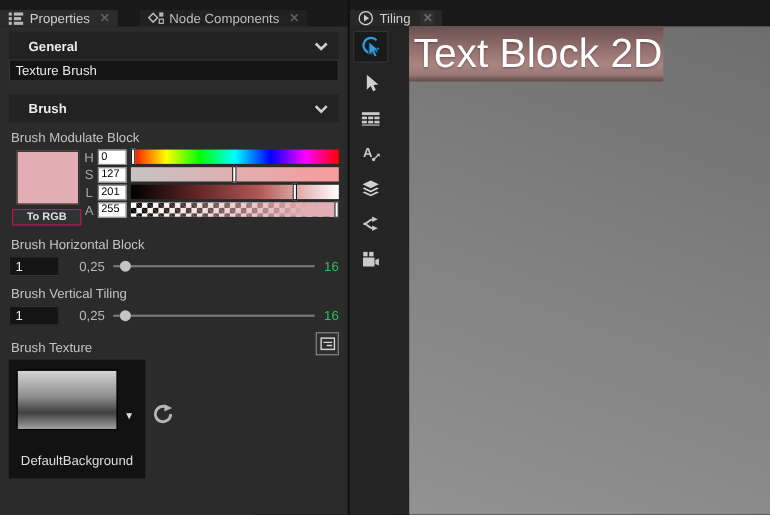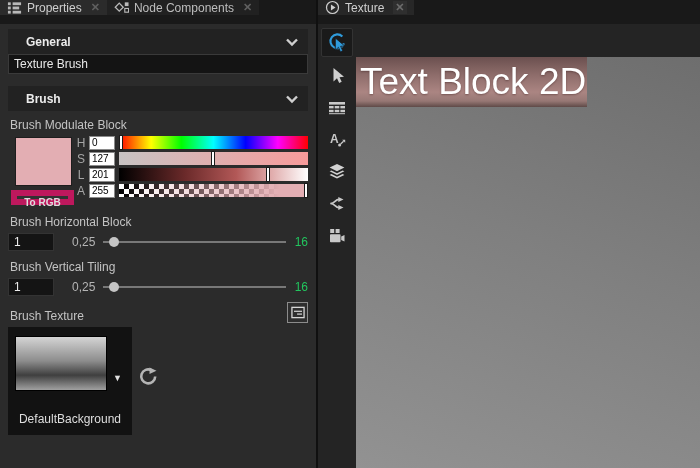--- a/index.html
+++ b/index.html
@@ -2,39 +2,39 @@
 <html><head>
 <meta charset="utf-8">
 <style>
   * { margin:0; padding:0; box-sizing:border-box; }
   html,body { width:700px; height:468px; overflow:hidden; background:#141414;
     font-family:"Liberation Sans", sans-serif; }
   .app { display:flex; width:700px; height:468px; }
 
   
   .left { width:318px; display:flex; flex-direction:column; border-right:2px solid #101010; }
-  .tabbar { height:24px; background:#191919; display:flex; align-items:flex-start; flex-shrink:0; }
+  .tabbar { height:24px; background:#191919; display:flex; align-items:flex-end; flex-shrink:0;gap:20px; }
   .tab { display:flex; align-items:center; gap:5px; padding:0 7px; font-size:12px; color:#cfcfcf; }
   .tab.selected { background:#2b2b2b; }
   .tab.dim { background:#212121; color:#bdbdbd; }
   .tab .close { color:#5f5f5f; font-size:11px; font-weight:bold; margin-left:4px; }
   .tab .close.boxed { background:#2f2f2f; padding:0 2px; color:#6b6b6b; }
 
   .panel { flex:1; background:#2b2b2b; padding:5px 8px 0; color:#c6c6c6; font-size:12px; overflow:hidden; }
   .section-header { height:25px; background:#222222; display:flex; align-items:center;
     padding:0 9px 0 18px; color:#ececec; font-weight:bold; font-size:12px; }
   .label { color:#c3c3c3; margin:7px 2px 4px; }
   .text-input { display:block; width:100%; height:20px; background:#141414; border:1px solid #3a3a3a;
     color:#e8e8e8; font-size:12px; padding:0 5px; font-family:"Liberation Sans",sans-serif; }
 
   
   .color-editor { display:flex; margin:3px 0 2px; }
   .swatch-col { width:68px; flex-shrink:0; }
   .swatch { width:57px; height:49px; margin:1px 0 0 7px; border:1px solid #1d1d1d; }
-  .to-rgb { margin:4px 0 0 3px; width:63px; height:15px; background:#323232; border:6px solid #be185d;
+  .to-rgb { margin:4px 0 0 3px; width:63px; height:15px; background:#323232; border:1px solid #be185d;
     color:#dedede; font-size:10px; font-weight:bold; text-align:center; line-height:13px; }
   .channels { flex:1; display:flex; flex-direction:column; gap:2px; }
   .ch-row { display:flex; align-items:center; height:13px; margin-bottom:1px; }
   .ch-letter { width:10px; color:#a5a5a5; font-size:12px; text-align:center; margin-right:3px; }
   .ch-val { width:26px; height:14px; background:#fff; color:#000; border:1px solid #8a8a8a;
     font-size:10px; padding:0 2px; margin-right:4px; font-family:"Liberation Sans",sans-serif; }
   .ch-track { position:relative; flex:1; height:13px; }
   .marker { position:absolute; top:-1px; width:4px; height:15px; background:#fff;
     border:1px solid #1a1a1a; transform:translateX(-50%); }
   .h-track { background:linear-gradient(to right,#ff0000,#ffff00 17%,#00ff00 33%,#00ffff 50%,#0000ff 67%,#ff00ff 84%,#ff0000); }
@@ -73,21 +73,21 @@
     word-break:break-all; line-height:1.35; }
   .apply-arrow { margin:40px 0 0 7px; }
 
   
   .right { flex:1; display:flex; flex-direction:column; }
   .preview-body { flex:1; display:flex; background:#242424; min-height:0; }
   .tools { width:38px; background:#242424; display:flex; flex-direction:column; align-items:center;
     padding-top:4px; flex-shrink:0; }
   .tool { width:30px; height:27px; display:flex; align-items:center; justify-content:center; margin-bottom:5px; }
   .tool.selected { background:#1a1a1a; border:1px solid #333; border-radius:2px; width:32px; height:29px; }
-  .content { flex:1; display:flex; flex-direction:column; min-width:0; }
+  .content { flex:1; display:flex; flex-direction:row; min-width:0;gap:16px; }
   .strip { height:33px; background:#242424; flex-shrink:0; }
   .canvas { flex:1; position:relative; background:linear-gradient(200deg,#6e6e6e 0%,#7f7f7f 45%,#929292 100%); }
   .banner { position:absolute; left:0; top:0; width:231px; height:50px; overflow:hidden;
     background:linear-gradient(180deg,#6b504f 0%,#8d6c6a 35%,#ab8582 70%,#977875 88%,#5f4a48 100%);
     color:#ffffff; font-size:37px; line-height:50px; padding-left:4px; white-space:nowrap;
     text-shadow:0 1px 2px rgba(60,30,30,0.45); }
 </style>
 </head>
 <body>
 
@@ -232,21 +232,21 @@
     </div>
   </div>
 
   <div class="right">
     <div class="tabbar">
       <div class="tab selected" style="background:#272727">
         <svg width="15" height="15" viewBox="0 0 16 16">
           <circle cx="8" cy="8" r="6.4" fill="none" stroke="#cfcfcf" stroke-width="1.3"></circle>
           <polygon points="6.3,4.8 11.2,8 6.3,11.2" fill="#cfcfcf"></polygon>
         </svg>
-        <span>Texture</span>
+        <span>Tiling</span>
         <span class="close boxed">✕</span>
       </div>
     </div>
 
     <div class="preview-body">
       <div class="tools">
 
         <div class="tool selected">
           <svg width="20" height="20" viewBox="0 0 18 18">
             <path d="M13.8 3.2 A6.2 6.2 0 1 0 15.2 9.4" fill="none" stroke="#2f9bdb" stroke-width="1.9"></path>

